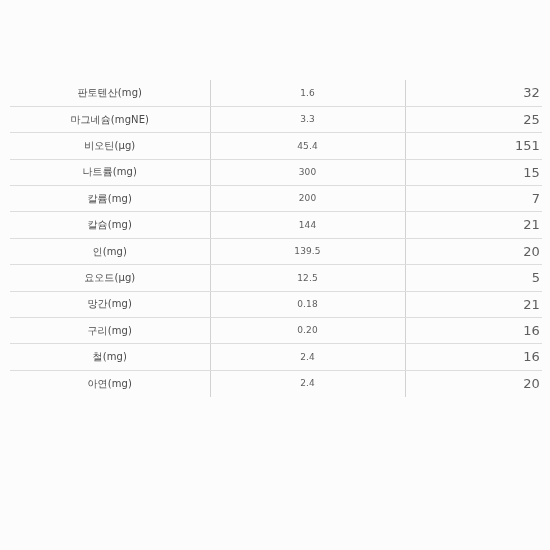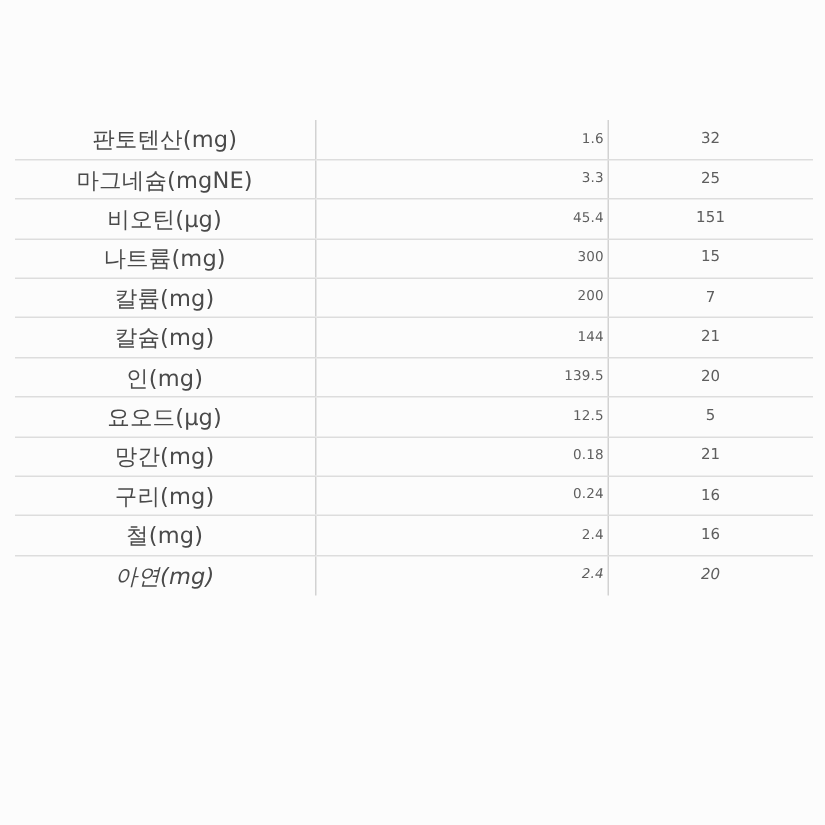--- a/index.html
+++ b/index.html
@@ -45,36 +45,35 @@
     text-align: center;
     vertical-align: middle;
     color: #575757;
     font-size: 9.5px;
     line-height: 1.2;
     letter-spacing: 0.1px;
     white-space: nowrap;
   }
   table.nutrition tr:last-child td {
     border-bottom: none;
-    font-style: italic;
   }
   table.nutrition td.name {
     color: #4a4a4a;
-    font-size: 15px;
+    font-size: 10px;
   }
   table.nutrition td.amount {
     border-left: 1px solid #d2d2d2;
     border-right: 1px solid #d2d2d2;
     color: #5e5e5e;
     font-size: 9px;
-    text-align: right;
   }
   table.nutrition td.percent {
     color: #5e5e5e;
-    font-size: 10px;
+    font-size: 13px;
+    text-align: right;
   }
 </style>
 </head>
 <body>
 
 <div id="page">
   <div id="nutrition-table-wrap">
     <table class="nutrition">
       <colgroup>
         <col class="c-name">
@@ -122,21 +121,21 @@
             <td class="amount">12.5</td>
             <td class="percent">5</td>
           </tr>
           <tr>
             <td class="name">망간(mg)</td>
             <td class="amount">0.18</td>
             <td class="percent">21</td>
           </tr>
           <tr>
             <td class="name">구리(mg)</td>
-            <td class="amount">0.24</td>
+            <td class="amount">0.20</td>
             <td class="percent">16</td>
           </tr>
           <tr>
             <td class="name">철(mg)</td>
             <td class="amount">2.4</td>
             <td class="percent">16</td>
           </tr>
           <tr>
             <td class="name">아연(mg)</td>
             <td class="amount">2.4</td>

